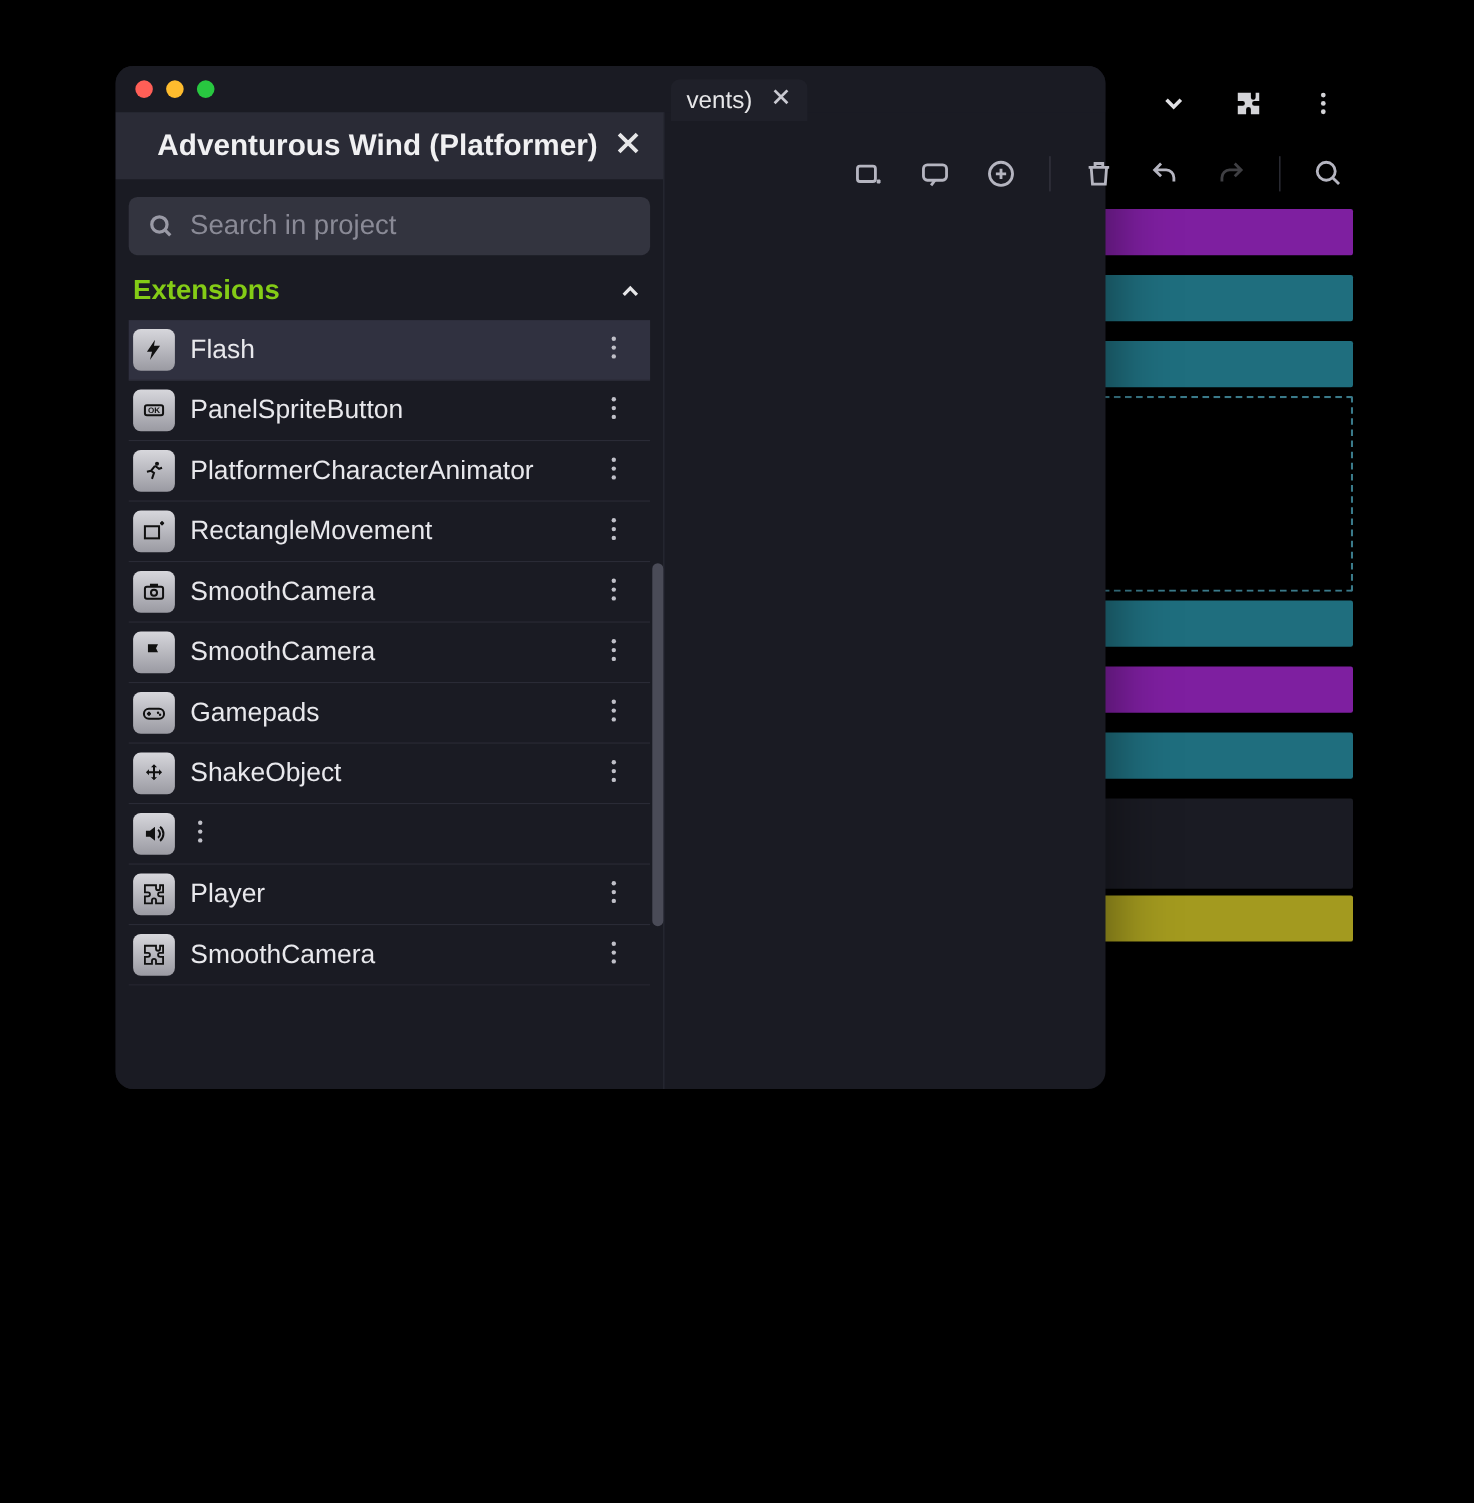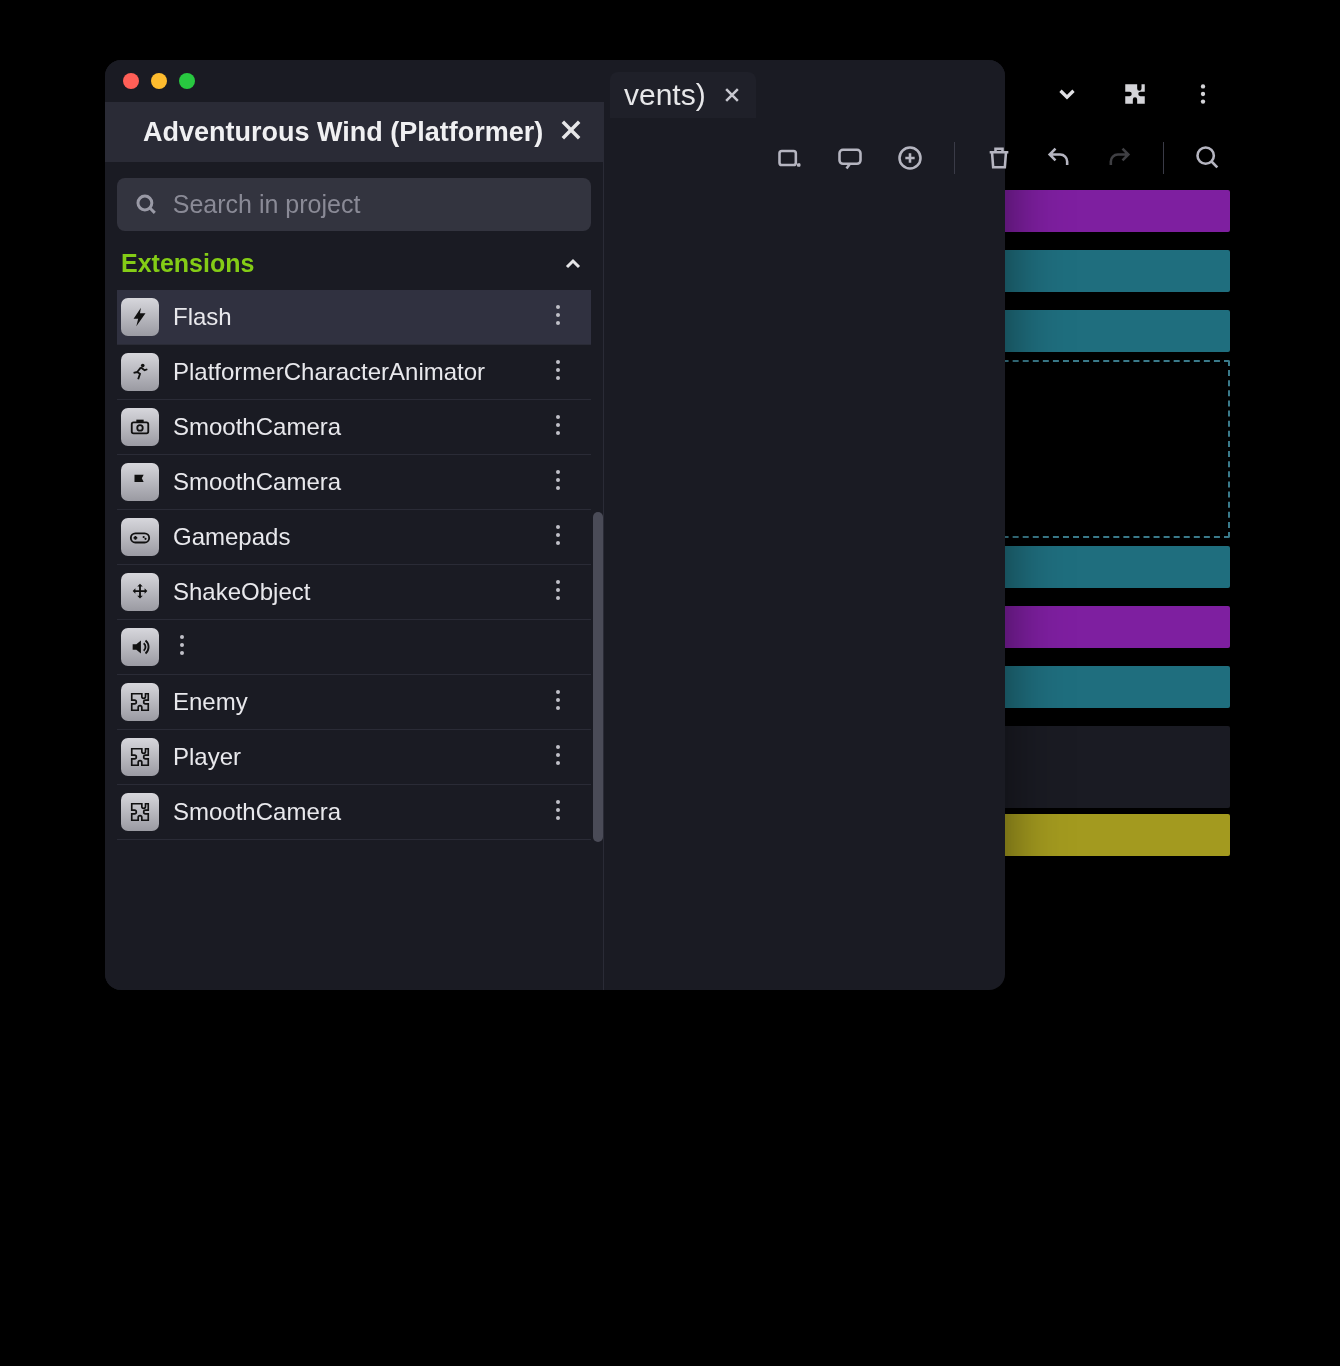--- a/index.html
+++ b/index.html
@@ -34,21 +34,21 @@
 .tl-yellow { background: #febc2e; }
 .tl-green { background: #28c840; }
 .tab-chip {
   display: flex;
   align-items: center;
   gap: 16px;
   padding: 6px 14px;
   border-radius: 8px 8px 0 0;
   background: #1f2029;
   color: #e6e6e8;
-  font-size: 30px;
+  font-size: 22px;
 }
 .icon-btn {
   width: 44px; height: 44px;
   display: flex; align-items: center; justify-content: center;
   color: #d4d4d8; cursor: pointer;
 }
 .icon-btn svg { width: 26px; height: 26px; fill: currentColor; }
 
 .toolbar-right {
   position: absolute;
@@ -243,33 +243,59 @@
     <div class="label">Flash</div>
     <div class="more">
       <svg>
                 <use href="#i-more"></use>
               </svg>
     </div>
           </div>
           <div class="row">
     <div class="icon-box">
       <svg>
+                <use href="#i-ok"></use>
+              </svg>
+    </div>
+    <div class="label">PanelSpriteButton</div>
+    <div class="more">
+      <svg>
+                <use href="#i-more"></use>
+              </svg>
+    </div>
+          </div>
+          <div class="row">
+    <div class="icon-box">
+      <svg>
                 <use href="#i-runner"></use>
               </svg>
     </div>
     <div class="label">PlatformerCharacterAnimator</div>
     <div class="more">
       <svg>
                 <use href="#i-more"></use>
               </svg>
     </div>
           </div>
           <div class="row">
     <div class="icon-box">
       <svg>
+                <use href="#i-rectplus"></use>
+              </svg>
+    </div>
+    <div class="label">RectangleMovement</div>
+    <div class="more">
+      <svg>
+                <use href="#i-more"></use>
+              </svg>
+    </div>
+          </div>
+          <div class="row">
+    <div class="icon-box">
+      <svg>
                 <use href="#i-camera"></use>
               </svg>
     </div>
     <div class="label">SmoothCamera</div>
     <div class="more">
       <svg>
                 <use href="#i-more"></use>
               </svg>
     </div>
           </div>
@@ -311,33 +337,20 @@
                 <use href="#i-more"></use>
               </svg>
     </div>
           </div>
           <div class="row">
     <div class="icon-box">
       <svg>
                 <use href="#i-volume"></use>
               </svg>
     </div>
-    <div class="more">
-      <svg>
-                <use href="#i-more"></use>
-              </svg>
-    </div>
-          </div>
-          <div class="row">
-    <div class="icon-box">
-      <svg>
-                <use href="#i-puzzle"></use>
-              </svg>
-    </div>
-    <div class="label">Enemy</div>
     <div class="more">
       <svg>
                 <use href="#i-more"></use>
               </svg>
     </div>
           </div>
           <div class="row">
     <div class="icon-box">
       <svg>
                 <use href="#i-puzzle"></use>

